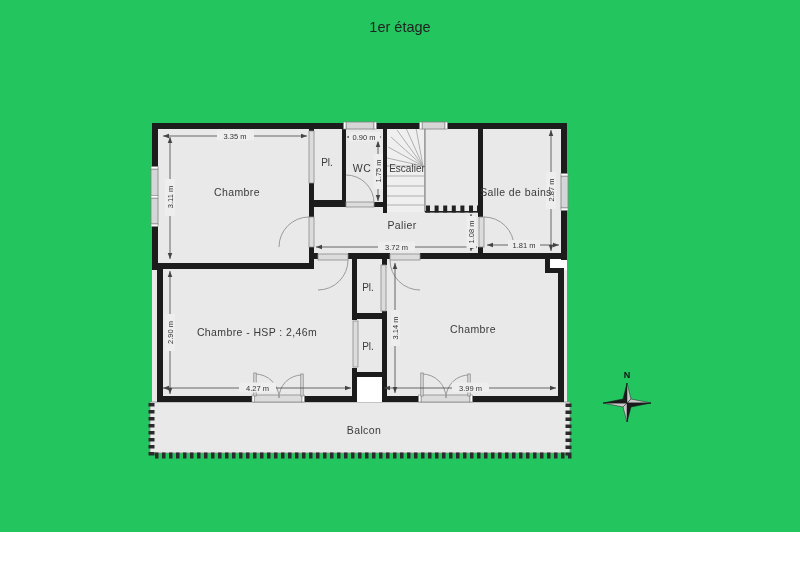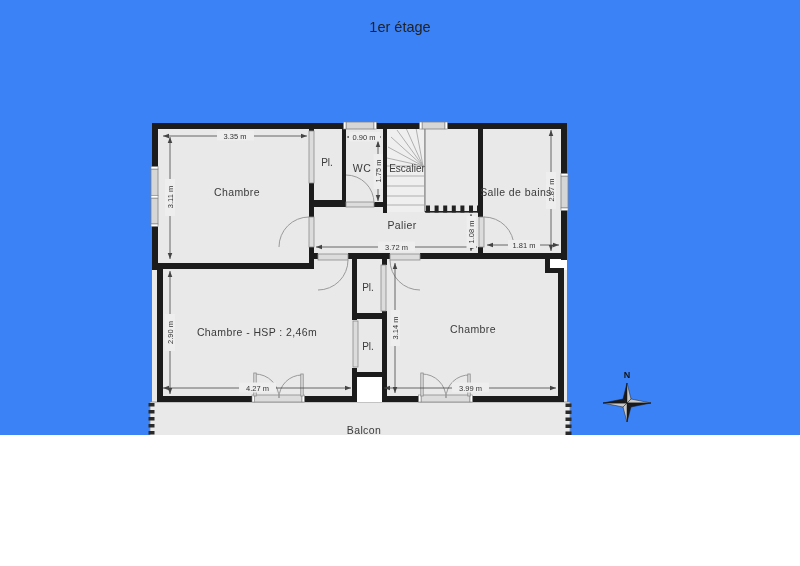--- a/index.html
+++ b/index.html
@@ -1,16 +1,16 @@
 <!DOCTYPE html>
 <html><head>
 <meta charset="utf-8">
 <style>
   html,body{margin:0;padding:0;background:#fff;}
-  .page{position:relative;width:800px;height:435px;background:#3b82f6;overflow:hidden;
+  .page{position:relative;width:800px;height:532px;background:#22c55e;overflow:hidden;
         font-family:"Liberation Sans",sans-serif;}
   svg{position:absolute;left:0;top:0;}
   text{font-family:"Liberation Sans",sans-serif;fill:#3a3a3a;}
   .room-label{font-size:10.5px;letter-spacing:.4px;}
   .small-label{font-size:10px;}
   .dim-label{font-size:7.5px;fill:#333;}
   .title-label{font-size:14.5px;fill:#222;}
   .north-label{font-size:9px;fill:#111;font-weight:bold;}
   .disclaimer{font-size:3px;fill:#666;}
   .wall{fill:#1c1c1c;}

